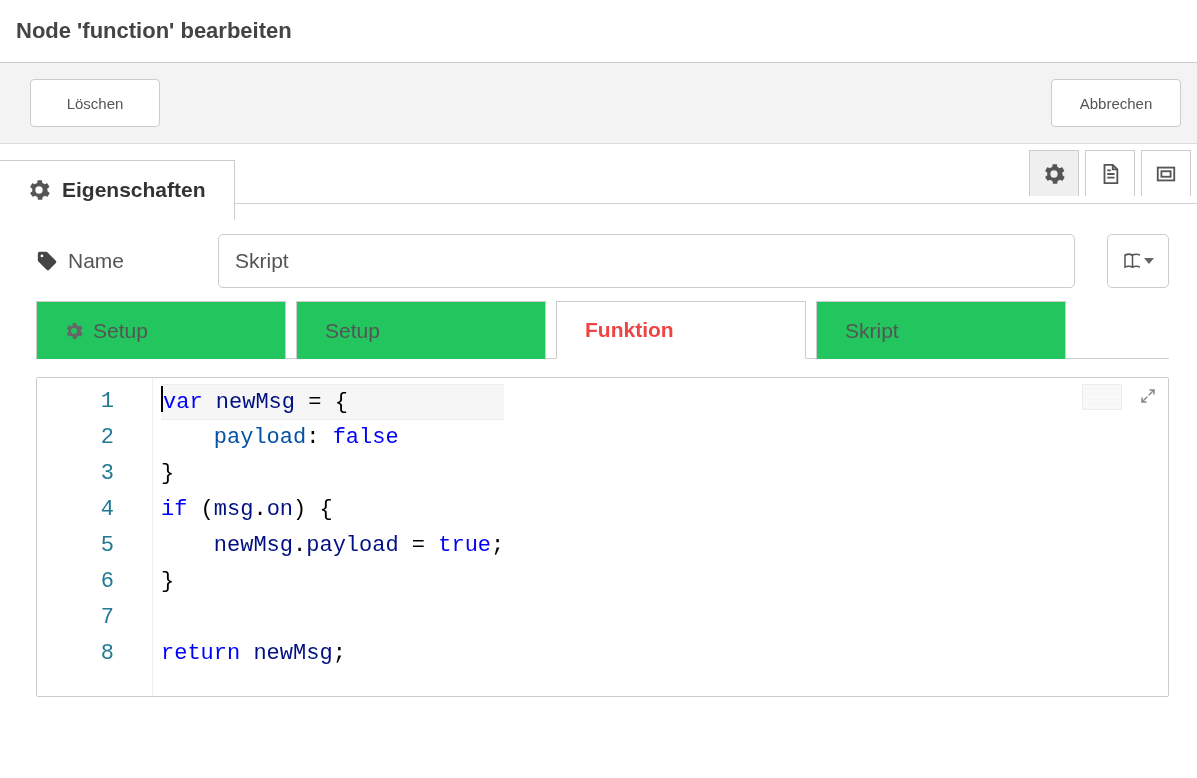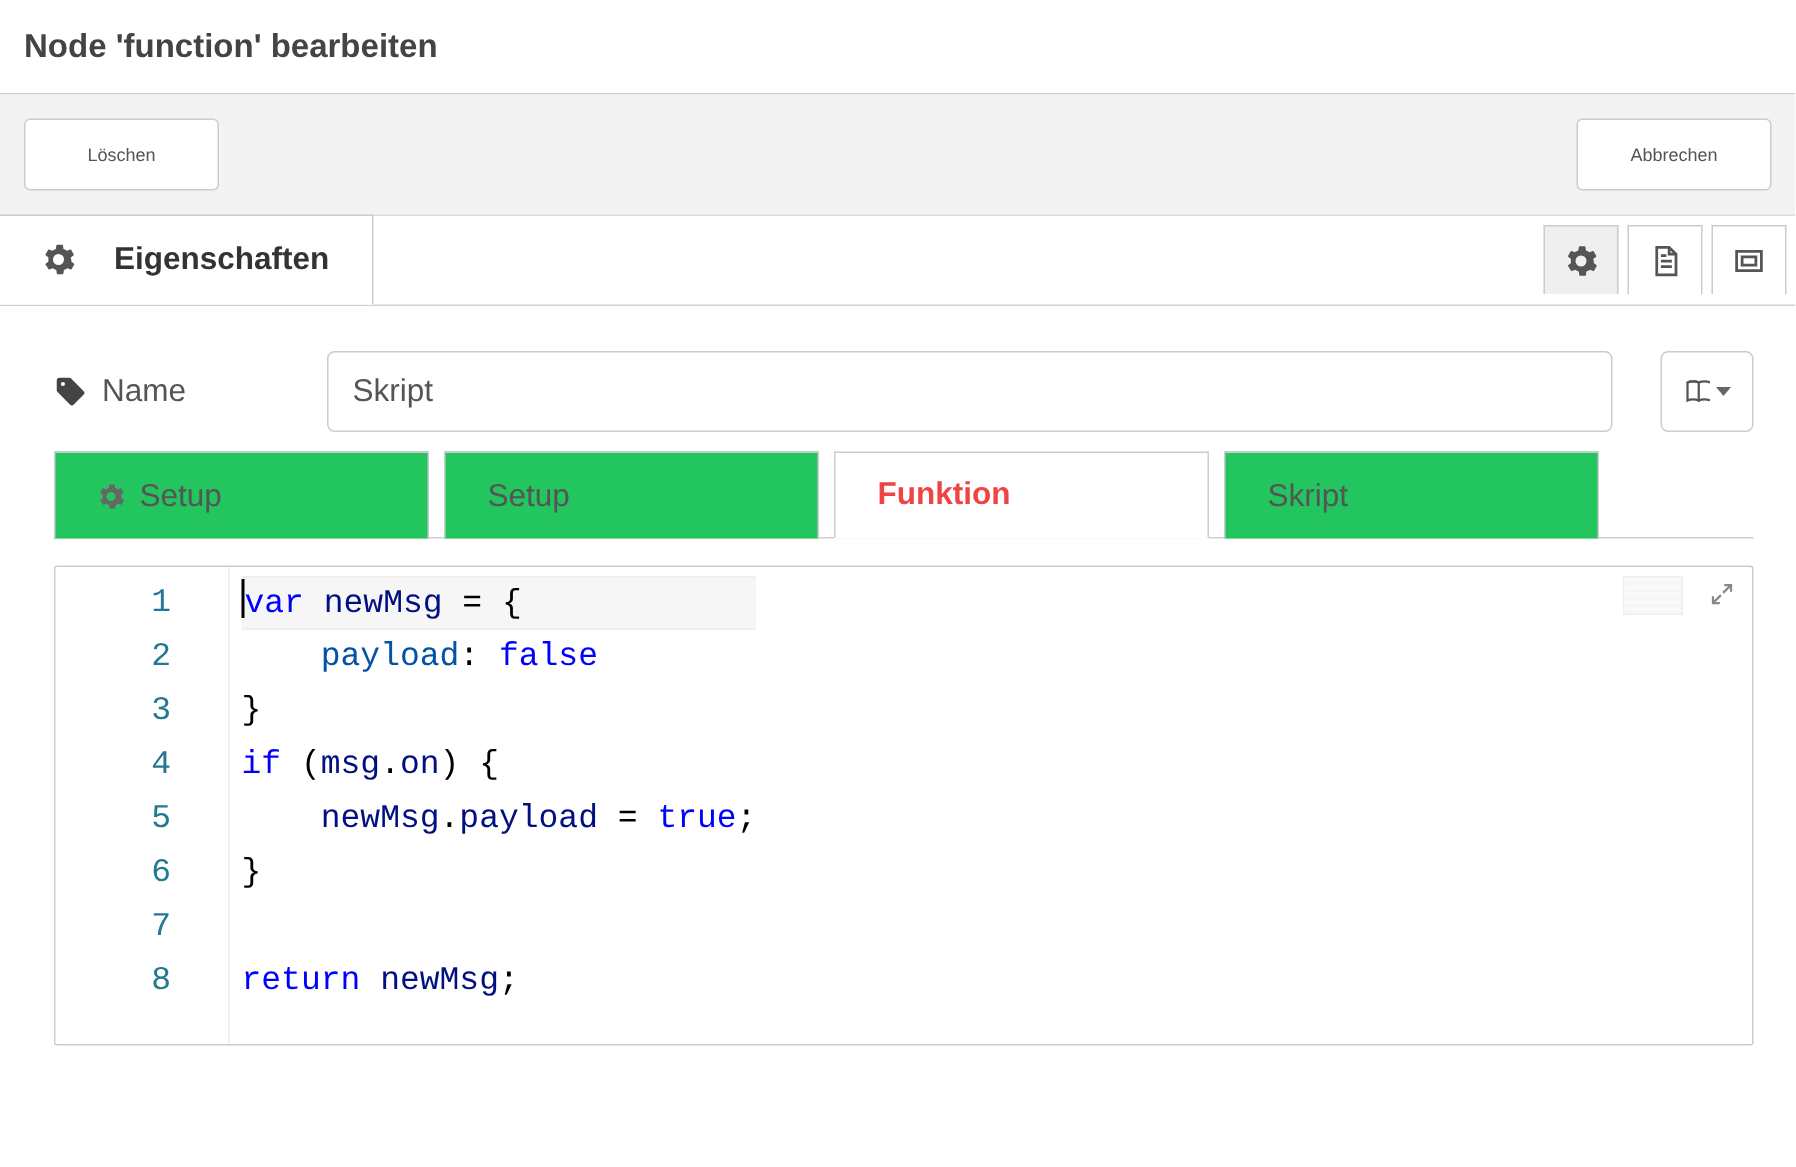--- a/index.html
+++ b/index.html
@@ -31,24 +31,25 @@
     border-bottom: 1px solid #ddd;
     gap: 10px;
   }
   .btn {
     display: inline-flex;
     align-items: center;
     justify-content: center;
     height: 48px;
     min-width: 130px;
     padding: 0 26px;
-    font-size: 12px;
+    font-size: 15px;
     border-radius: 4px;
     cursor: pointer;
     user-select: none;
+    margin-left: 14px;
   }
   .btn-default {
     background: #fff;
     border: 1px solid #ccc;
     color: #555;
   }
   .btn-primary {
     background: #AD1625;
     border: 1px solid #8f121f;
     color: #fff;
@@ -60,32 +61,32 @@
     display: flex;
     align-items: flex-end;
     background: #fff;
     height: 60px;
     border-bottom: 1px solid #d0d0d0;
     padding: 0;
   }
   .tab {
     display: inline-flex;
     align-items: center;
-    gap: 26px;
+    gap: 12px;
     height: 60px;
     padding: 0 28px;
     border: 1px solid #ccc;
     border-bottom: none;
     border-left: none;
     background: #fff;
     font-size: 21px;
     font-weight: 700;
     color: #333;
     position: relative;
-    top: 0;
+    top: 17px;
   }
   .tab.active {
     border-bottom: 1px solid #fff;
   }
   .tabstrip .spacer { border-bottom: none; }
   .icon-tabs {
     display: flex;
     gap: 6px;
     padding-right: 6px;
     height: 60px;

